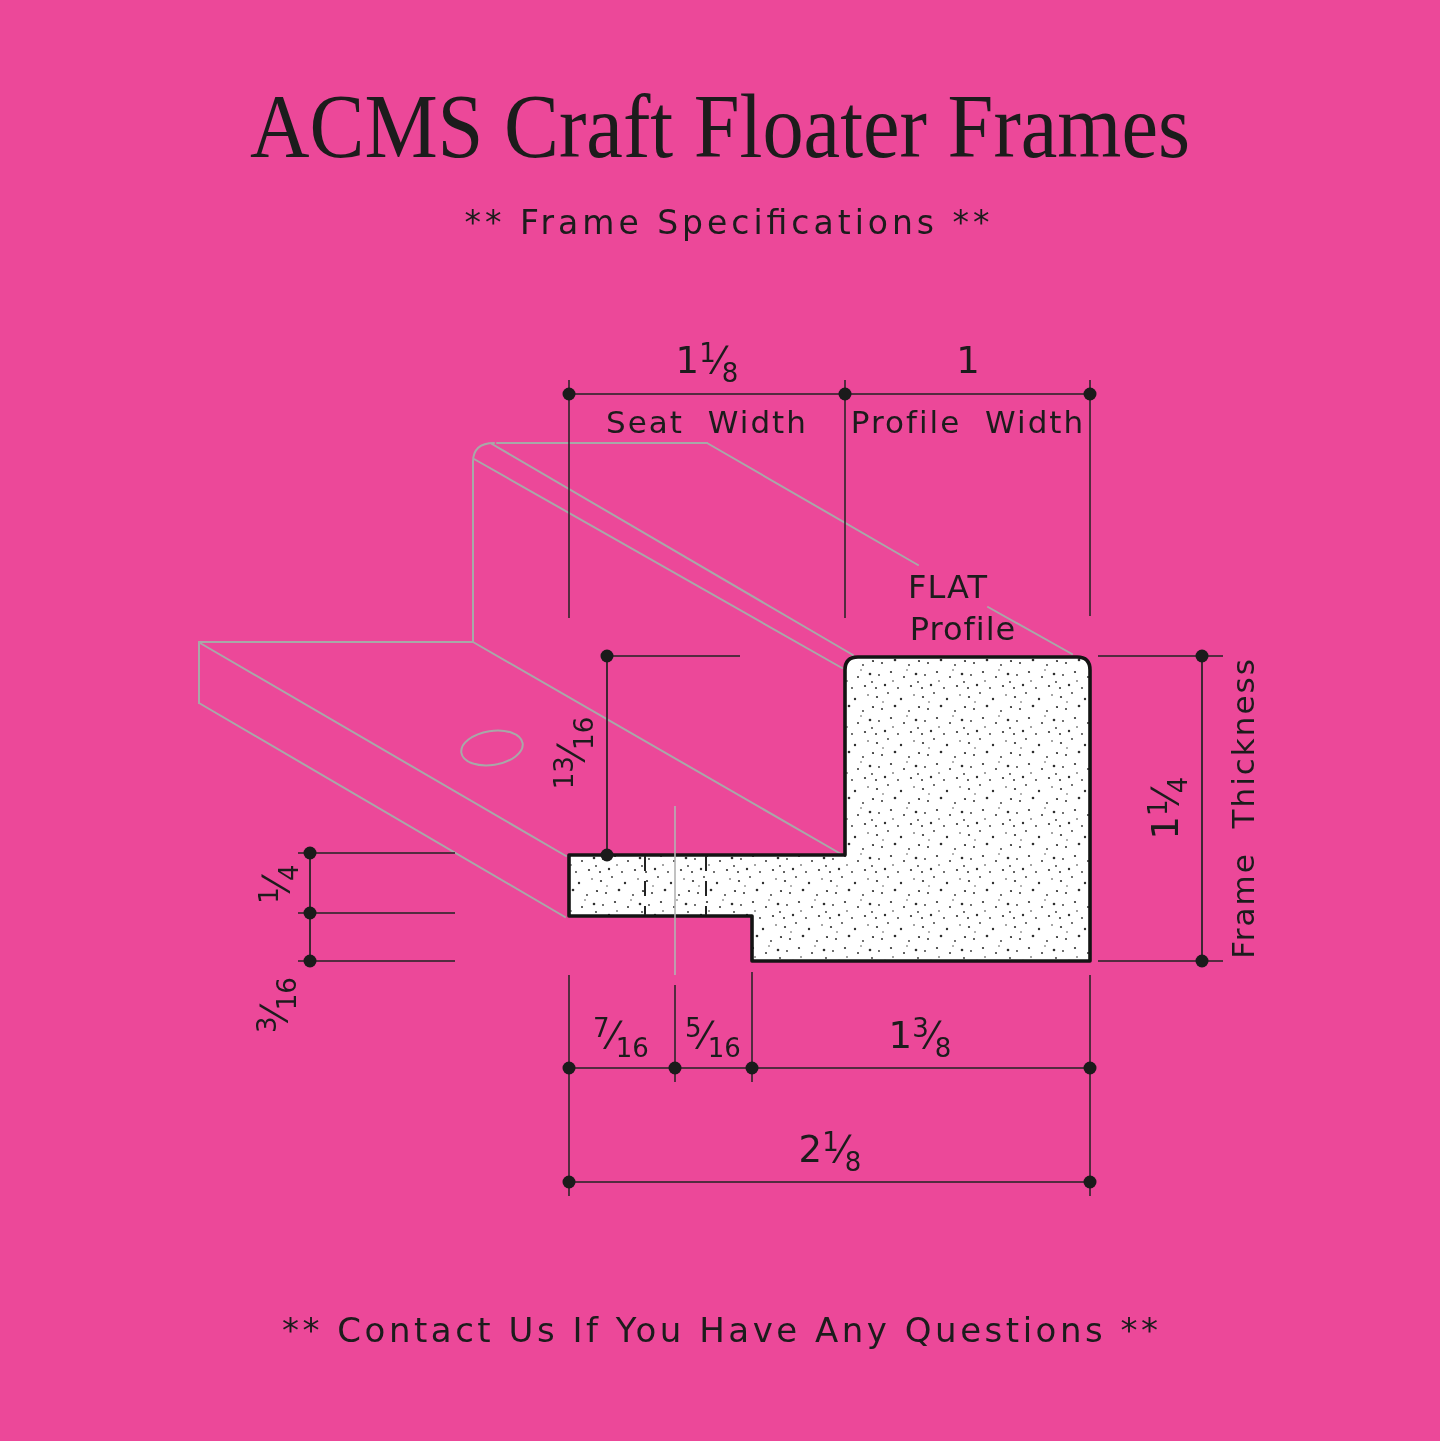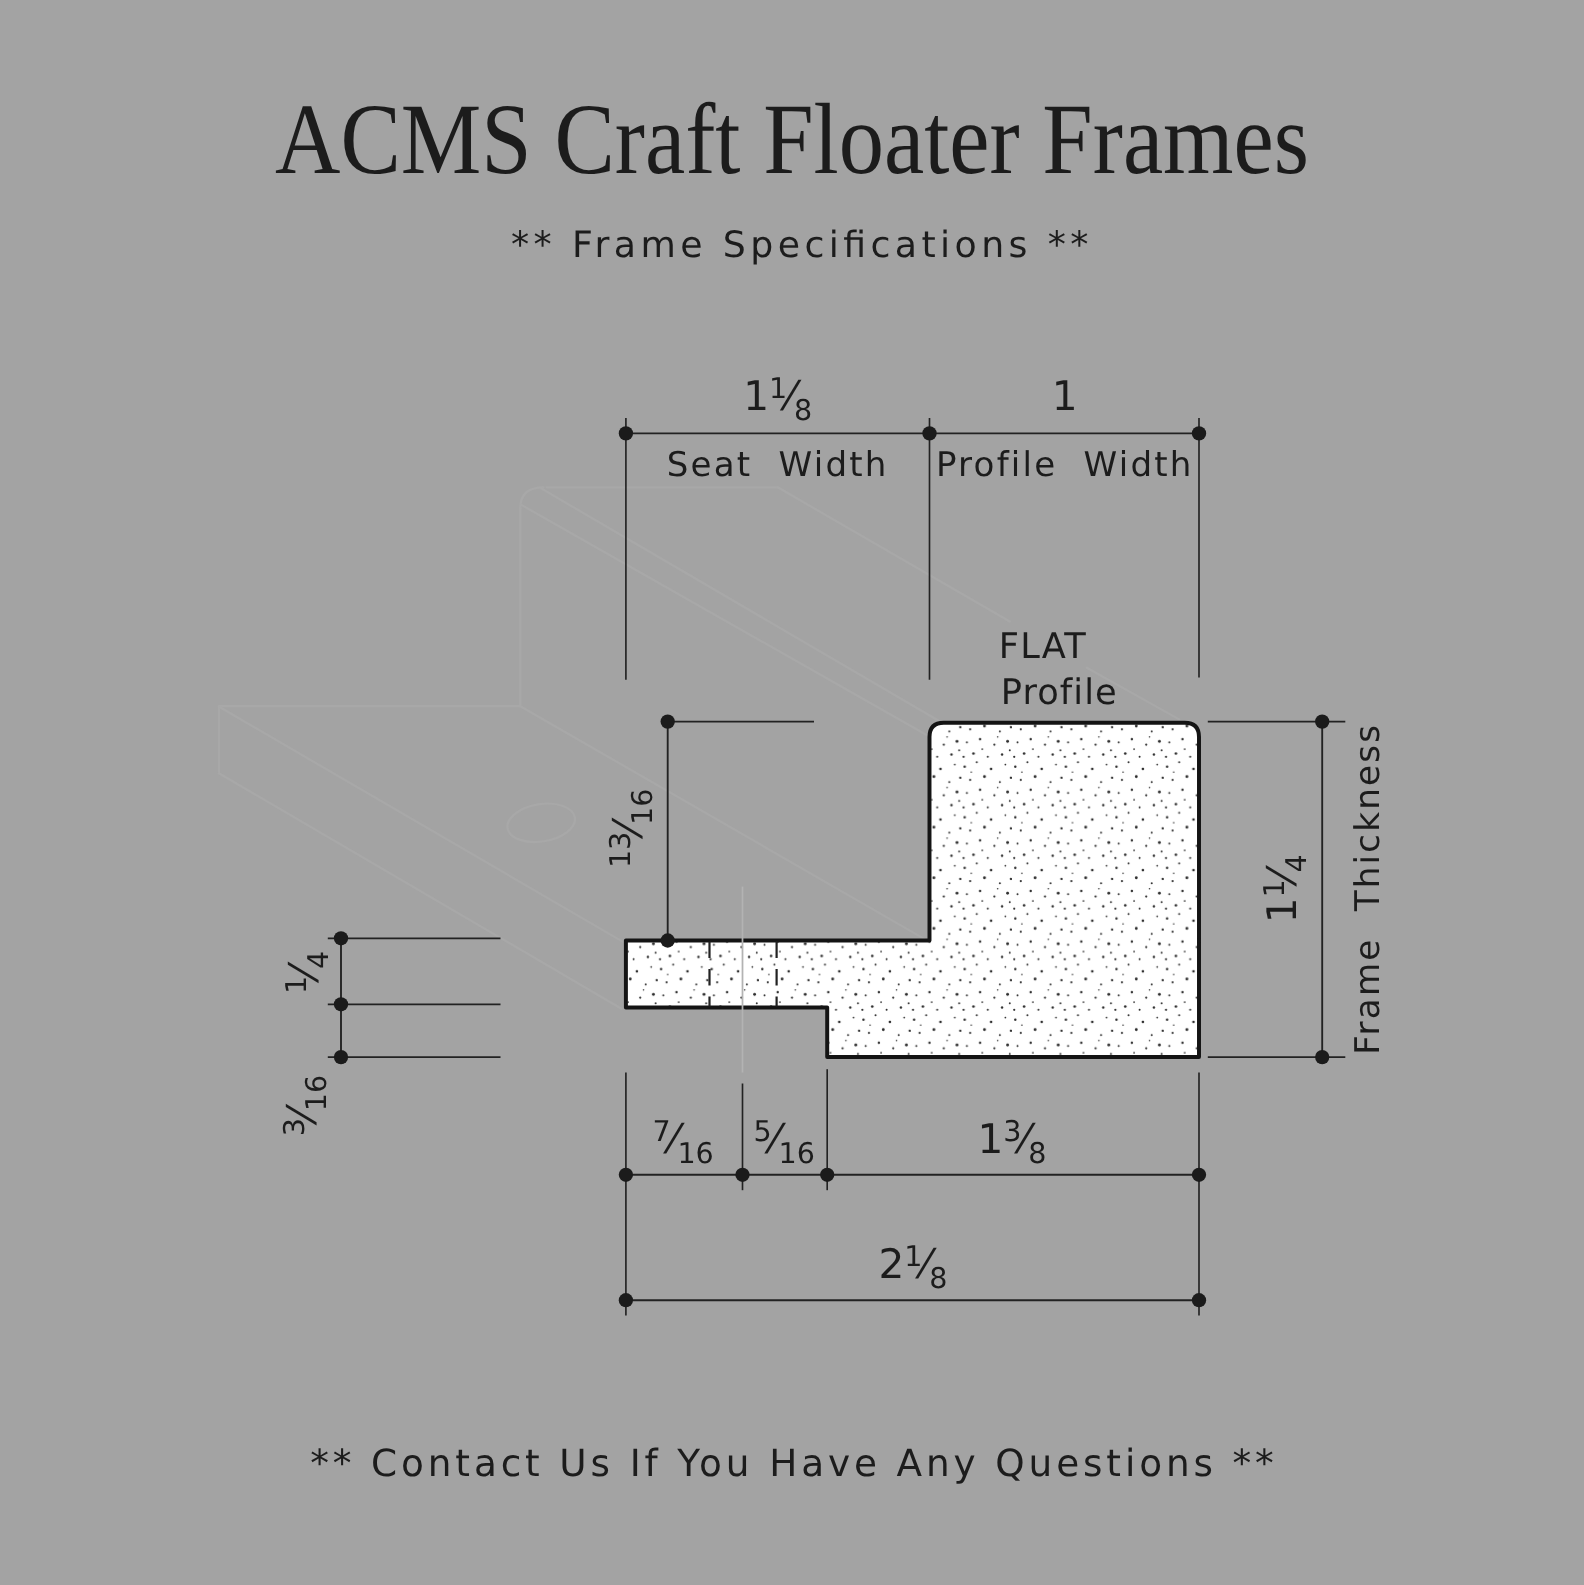--- a/index.html
+++ b/index.html
@@ -1,16 +1,16 @@
 <!DOCTYPE html>
 <html><head>
 <meta charset="utf-8">
 <style>
   html,body{margin:0;padding:0;background:#ffffff;}
-  .page{width:1440px;height:1441px;background:#a3a3a3;position:relative;overflow:hidden;}
+  .page{width:1440px;height:1441px;background:#ec4899;position:relative;overflow:hidden;}
   svg{display:block;}
   text{fill:#1c1c1c;}
   .title-text{font-family:"Liberation Serif",serif;font-size:92px;}
   .subtitle-text{font-family:"DejaVu Sans",sans-serif;font-size:33px;}
   .footer-text{font-family:"DejaVu Sans",sans-serif;font-size:34px;}
   .dim-value{font-family:"DejaVu Sans",sans-serif;font-size:37px;}
   .dim-value .fnum,.dim-value .fden{font-size:26px;}
   .dim-label{font-family:"DejaVu Sans",sans-serif;font-size:31px;letter-spacing:2px;word-spacing:12px;}
   .anno-label{font-family:"DejaVu Sans",sans-serif;font-size:32px;letter-spacing:1px;}
   .iso-line{stroke:#a8a8a8;stroke-width:2;fill:none;stroke-linecap:round;}

